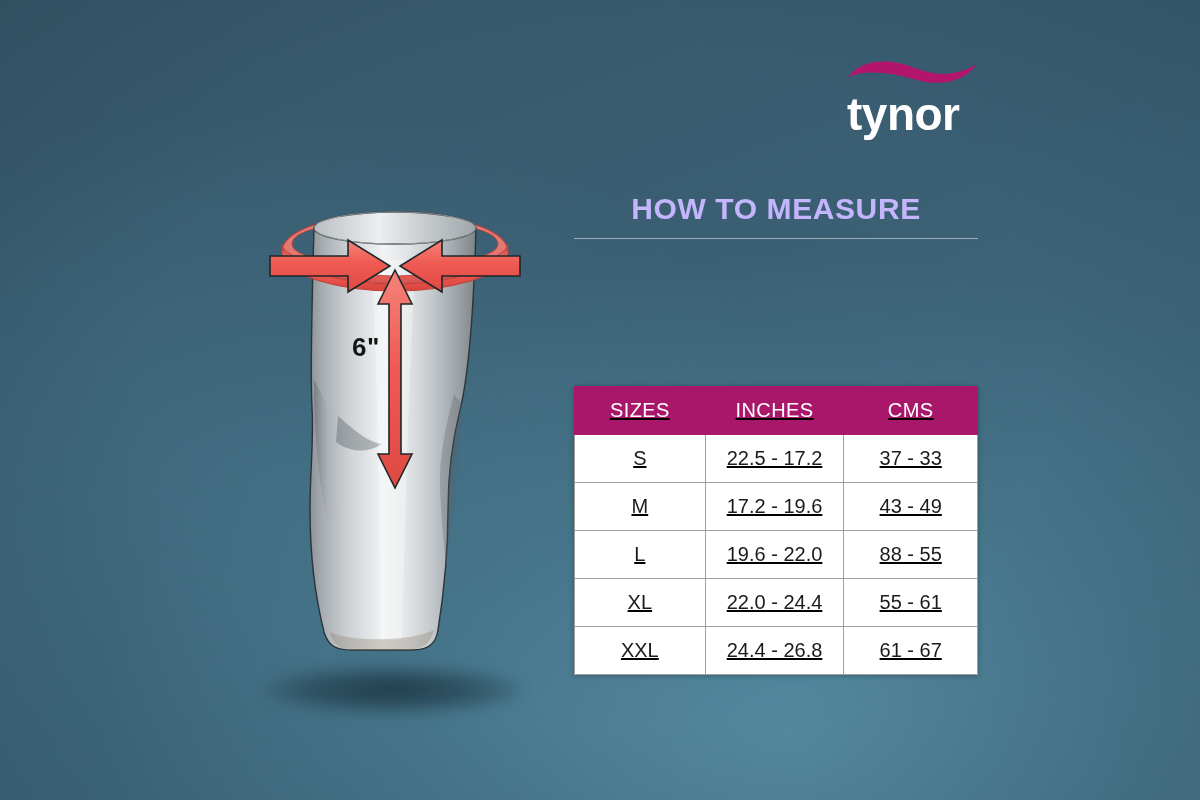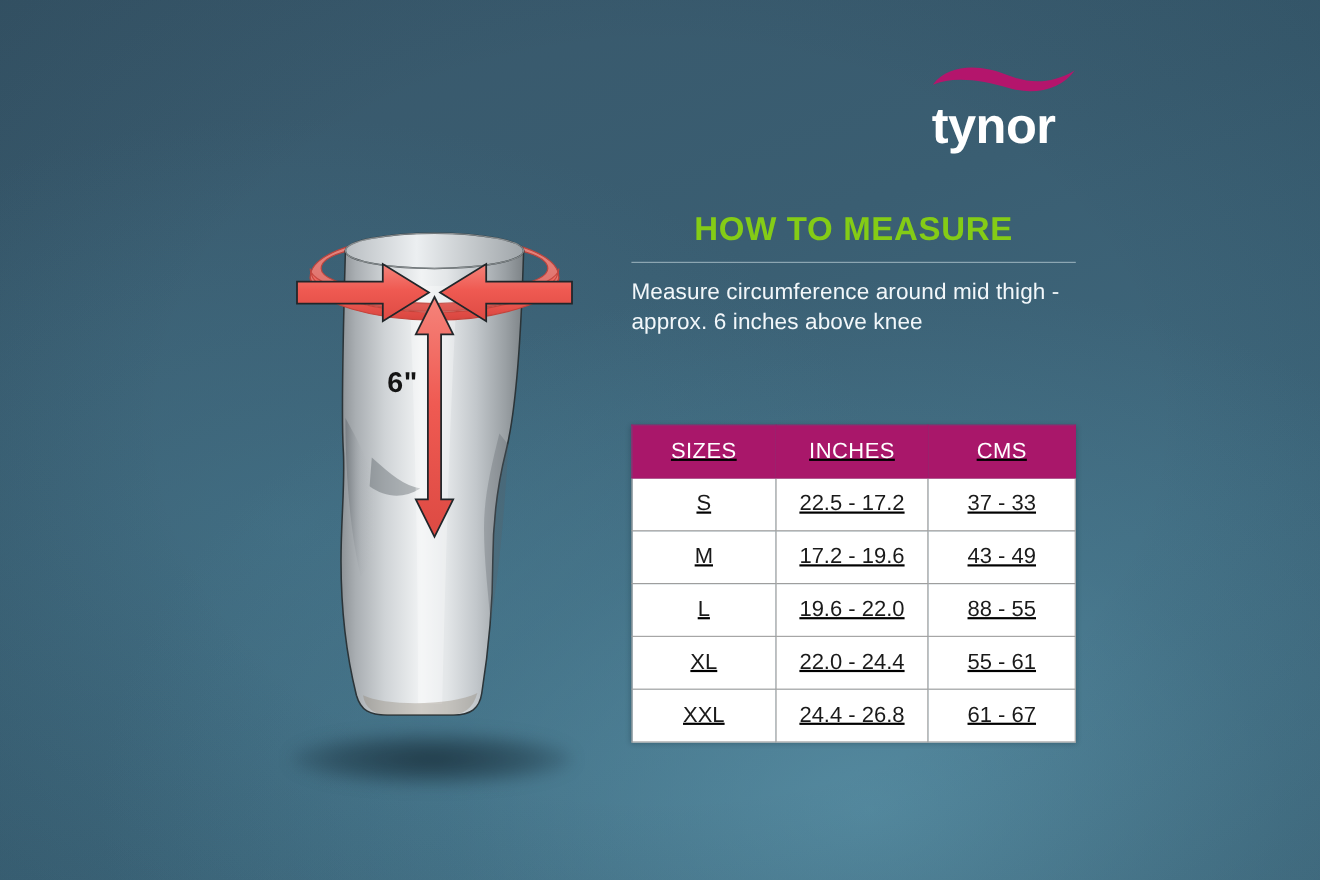--- a/index.html
+++ b/index.html
@@ -42,21 +42,21 @@
     letter-spacing:-0.5px;
     color:#ffffff;
     line-height:1;
   }
 
   
   .measure-block {
     position:absolute; left:574px; top:192px; width:404px;
   }
   .measure-title {
-    font-size:30px; font-weight:bold; color:#84cc16;
+    font-size:30px; font-weight:bold; color:#c4b5fd;
     text-align:center; letter-spacing:0.6px;
     line-height:1.1;
   }
   .measure-rule {
     height:1px; background:rgba(226,238,244,0.55);
     margin:13px 0 13px 0;
   }
   .measure-sub {
     font-size:20.5px; color:#f2f7fa; text-align:left;
     line-height:1.32; letter-spacing:0.1px;
@@ -222,21 +222,20 @@
                  L 149 124 L 138 124 Z" fill="url(#arrowGrad)" stroke="#20262a" stroke-width="1.6"></path>
       </g>
     </svg>
 
     <div class="six-label">6"</div>
   </div>
 
   <div class="measure-block">
     <div class="measure-title">HOW TO MEASURE</div>
     <div class="measure-rule"></div>
-    <div class="measure-sub">Measure circumference around mid thigh - approx. 6 inches above knee</div>
   </div>
 
   <table class="size-table">
     <colgroup>
       <col class="c1">
         <col class="c2">
         <col class="c3">
     </colgroup>
     <thead>
       <tr>

